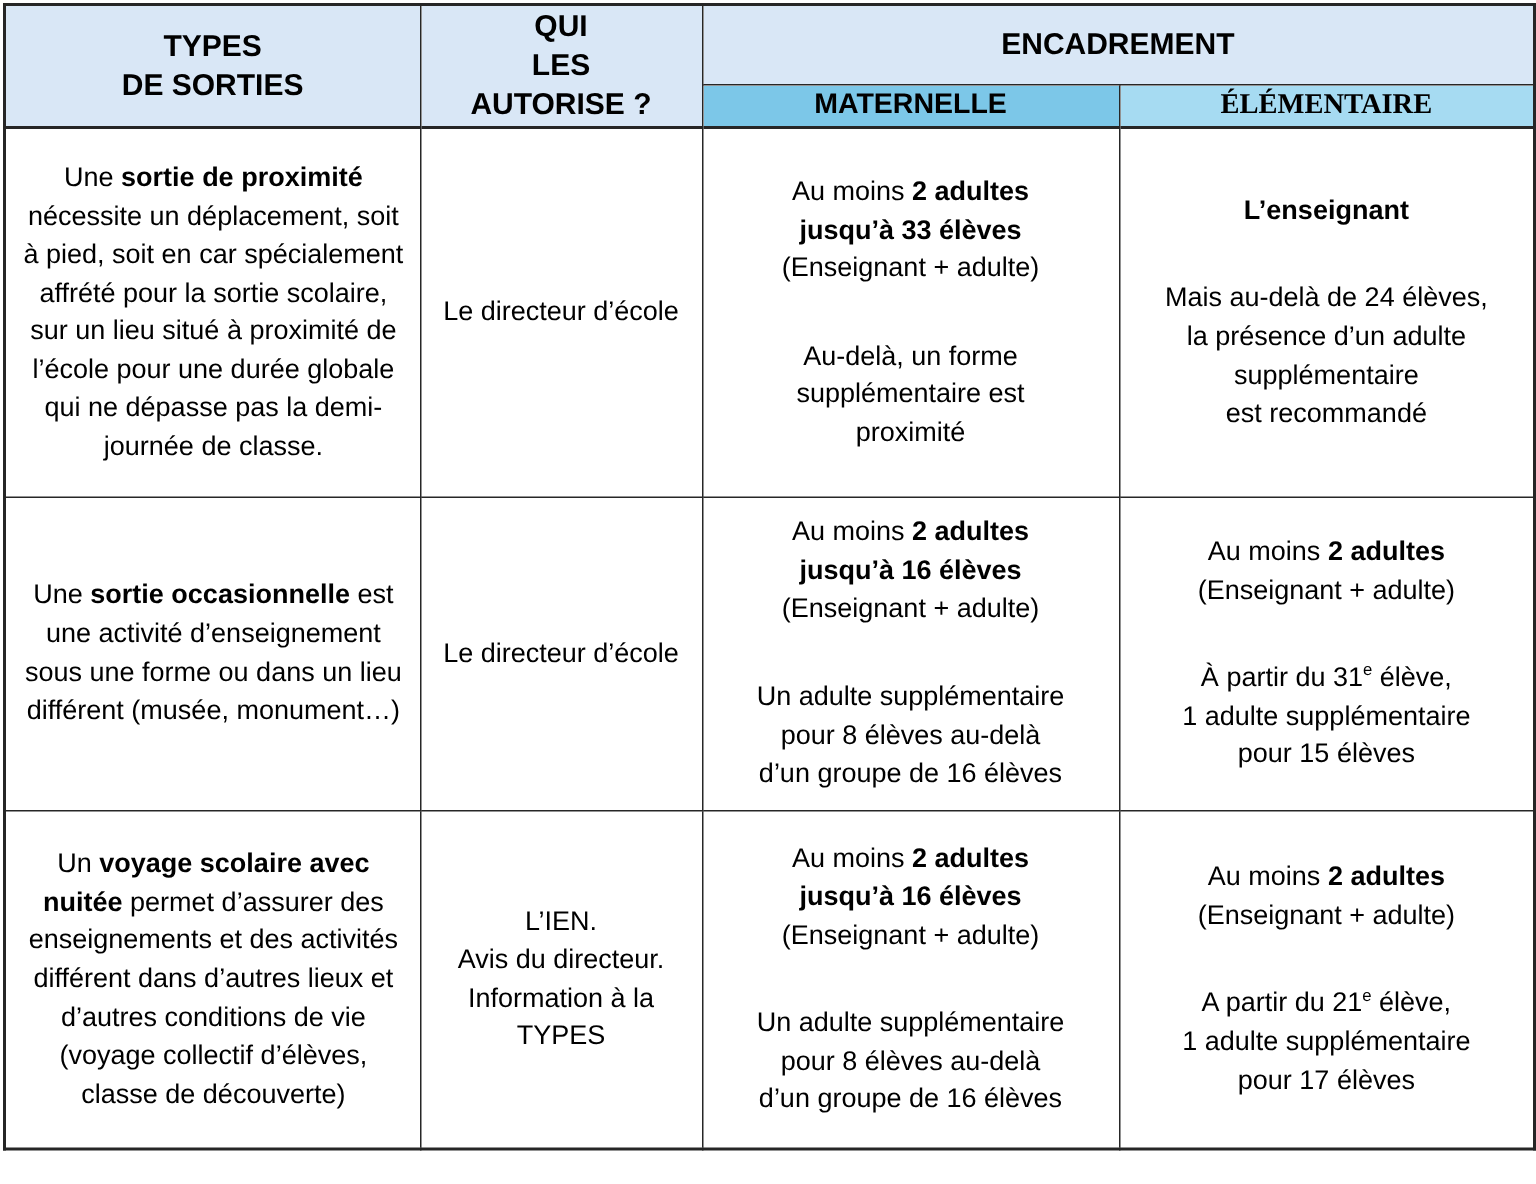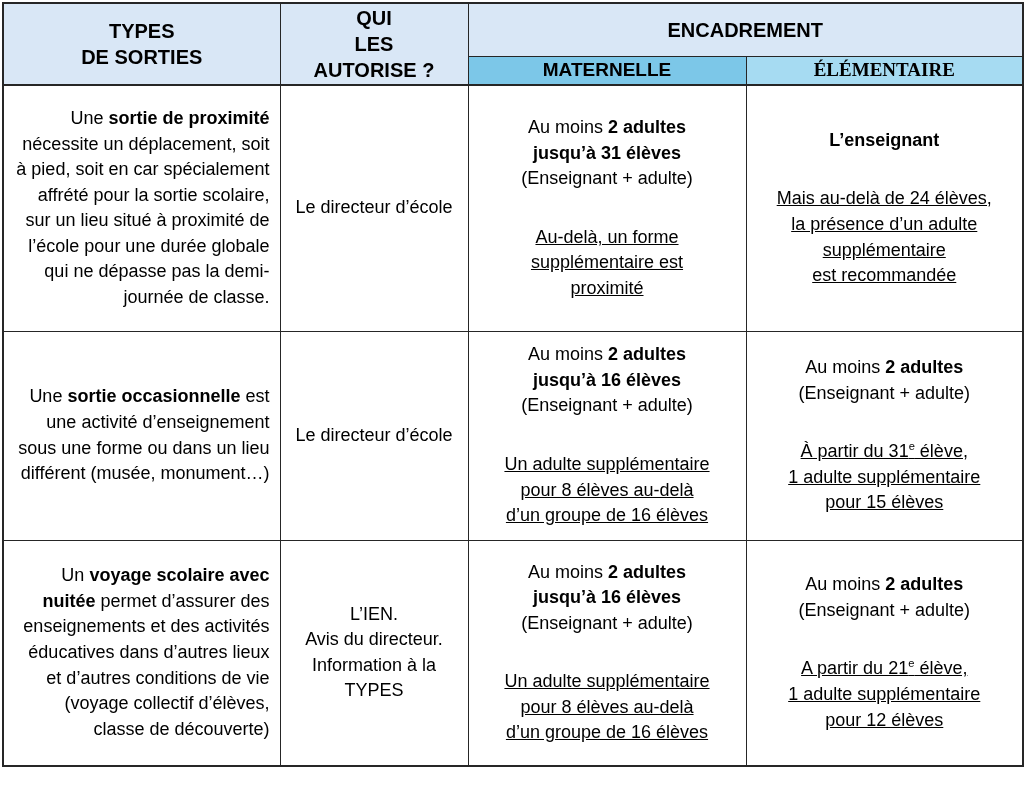--- a/index.html
+++ b/index.html
@@ -43,31 +43,31 @@
   th.mat{background:var(--maternelle-bg);}
   th.ele{background:var(--elementaire-bg);font-family:Liberation Serif, serif;}
   tr.h-top th{height:52px;}
   tr.subhead th{height:28px;}
   tbody td{
     background:#fff;
     font-size:18px;
     line-height:1.42;
   }
   td.col-type{
-    text-align:right;
+    text-align:center;
     padding:6px 10px 6px 11px;
   }
   td.col-auth, td.col-mat, td.col-ele{
     text-align:center;
     padding:6px 4px;
   }
   tr.r1 td{height:246px;}
   tr.r2 td{height:209px;}
   tr.r3 td{height:226px;}
-  .para + .para{margin-top:33px;text-decoration:underline;}
+  .para + .para{margin-top:33px;}
   .b{font-weight:bold;}
   sup{font-size:0.62em;line-height:0;}
 </style>
 </head>
 <body>
 
 <table>
   <colgroup>
     <col style="width:277px">
     <col style="width:188px">
@@ -90,54 +90,54 @@
   </thead>
   <tbody>
     <tr class="r1">
       <td class="col-type">
         <div class="para"><span>Une </span><span class="b">sortie de proximité</span><span> nécessite un déplacement, soit à pied, soit en car spécialement affrété pour la sortie scolaire, sur un lieu situé à proximité de l’école pour une durée globale qui ne dépasse pas la demi-journée de classe.</span></div>
       </td>
       <td class="col-auth">
         <div class="para"><span>Le directeur d’école</span></div>
       </td>
       <td class="col-mat">
-        <div class="para"><span>Au moins </span><span class="b">2 adultes</span><br><span class="b">jusqu’à 31 élèves</span><br><span>(Enseignant + adulte)</span></div>
+        <div class="para"><span>Au moins </span><span class="b">2 adultes</span><br><span class="b">jusqu’à 33 élèves</span><br><span>(Enseignant + adulte)</span></div>
         <div class="para"><span>Au-delà, un forme</span><br><span>supplémentaire est</span><br><span>proximité</span></div>
       </td>
       <td class="col-ele">
         <div class="para"><span class="b">L’enseignant</span></div>
-        <div class="para"><span>Mais au-delà de 24 élèves,</span><br><span>la présence d’un adulte</span><br><span>supplémentaire</span><br><span>est recommandée</span></div>
+        <div class="para"><span>Mais au-delà de 24 élèves,</span><br><span>la présence d’un adulte</span><br><span>supplémentaire</span><br><span>est recommandé</span></div>
       </td>
     </tr>
     <tr class="r2">
       <td class="col-type">
         <div class="para"><span>Une </span><span class="b">sortie occasionnelle</span><span> est une activité d’enseignement sous une forme ou dans un lieu différent (musée, monument…)</span></div>
       </td>
       <td class="col-auth">
         <div class="para"><span>Le directeur d’école</span></div>
       </td>
       <td class="col-mat">
         <div class="para"><span>Au moins </span><span class="b">2 adultes</span><br><span class="b">jusqu’à 16 élèves</span><br><span>(Enseignant + adulte)</span></div>
         <div class="para"><span>Un adulte supplémentaire</span><br><span>pour 8 élèves au-delà</span><br><span>d’un groupe de 16 élèves</span></div>
       </td>
       <td class="col-ele">
         <div class="para"><span>Au moins </span><span class="b">2 adultes</span><br><span>(Enseignant + adulte)</span></div>
         <div class="para"><span>À partir du 31</span><sup>e</sup><span> élève,</span><br><span>1 adulte supplémentaire</span><br><span>pour 15 élèves</span></div>
       </td>
     </tr>
     <tr class="r3">
       <td class="col-type">
-        <div class="para"><span>Un </span><span class="b">voyage scolaire avec nuitée</span><span> permet d’assurer des enseignements et des activités éducatives dans d’autres lieux et d’autres conditions de vie (voyage collectif d’élèves, classe de découverte)</span></div>
+        <div class="para"><span>Un </span><span class="b">voyage scolaire avec nuitée</span><span> permet d’assurer des enseignements et des activités différent dans d’autres lieux et d’autres conditions de vie (voyage collectif d’élèves, classe de découverte)</span></div>
       </td>
       <td class="col-auth">
         <div class="para"><span>L’IEN.</span><br><span>Avis du directeur.</span><br><span>Information à la</span><br><span>TYPES</span></div>
       </td>
       <td class="col-mat">
         <div class="para"><span>Au moins </span><span class="b">2 adultes</span><br><span class="b">jusqu’à 16 élèves</span><br><span>(Enseignant + adulte)</span></div>
         <div class="para"><span>Un adulte supplémentaire</span><br><span>pour 8 élèves au-delà</span><br><span>d’un groupe de 16 élèves</span></div>
       </td>
       <td class="col-ele">
         <div class="para"><span>Au moins </span><span class="b">2 adultes</span><br><span>(Enseignant + adulte)</span></div>
-        <div class="para"><span>A partir du 21</span><sup>e</sup><span> élève,</span><br><span>1 adulte supplémentaire</span><br><span>pour 12 élèves</span></div>
+        <div class="para"><span>A partir du 21</span><sup>e</sup><span> élève,</span><br><span>1 adulte supplémentaire</span><br><span>pour 17 élèves</span></div>
       </td>
     </tr>
   </tbody>
 </table>
 
 </body></html>

